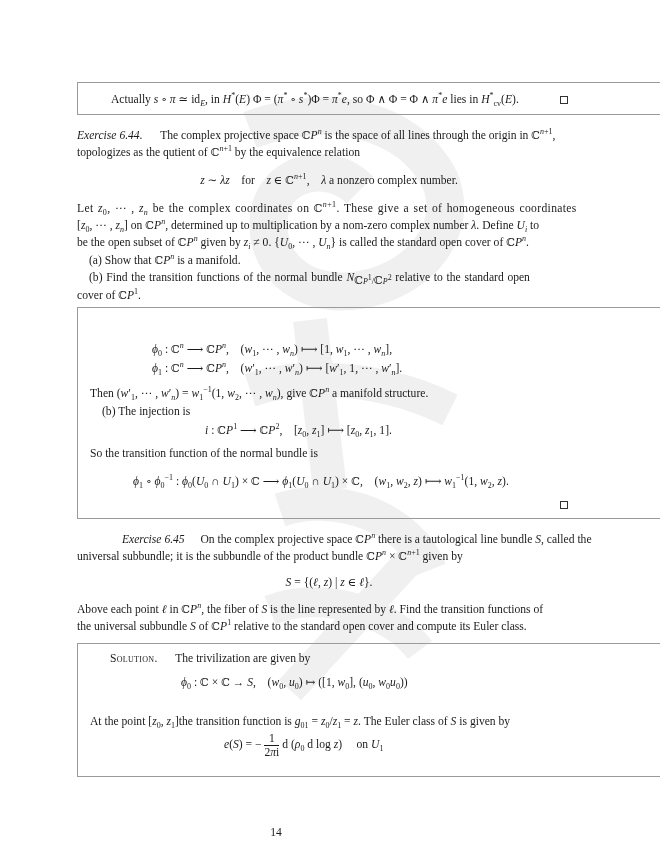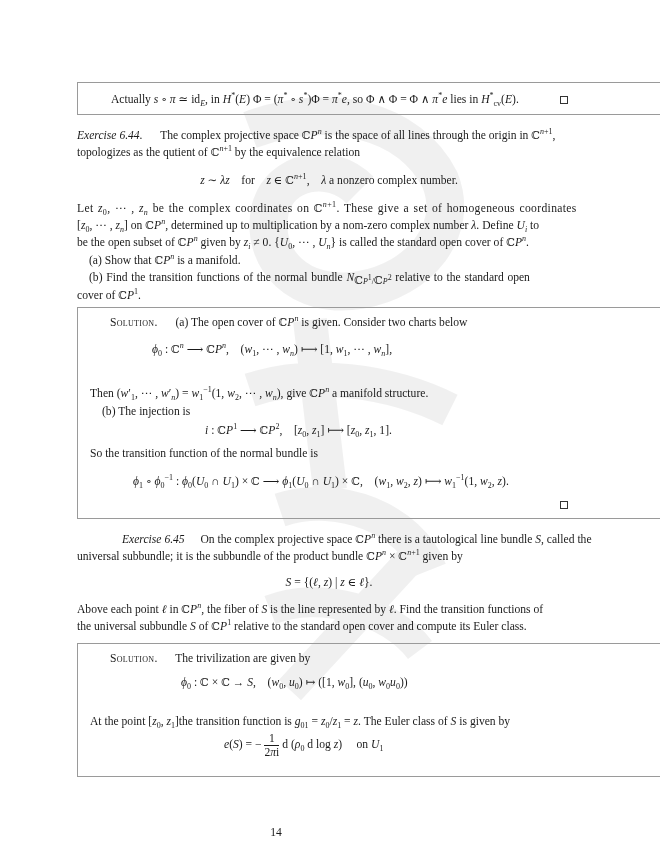--- a/index.html
+++ b/index.html
@@ -57,26 +57,22 @@
   <div class="center" style="top:172px;"><i>z</i> ∼ <i>λz</i> &nbsp;&nbsp; for &nbsp;&nbsp; <i>z</i> ∈ <span class="bb">ℂ</span><sup><i>n</i>+1</sup>, &nbsp;&nbsp; <i>λ</i> a nonzero complex number.</div>
 
   <div class="line" style="left:0; top:200px; letter-spacing:0.35px; word-spacing:1.2px;">Let <i>z</i><sub>0</sub>, ⋯ , <i>z</i><sub><i>n</i></sub> be the complex coordinates on <span class="bb">ℂ</span><sup><i>n</i>+1</sup>. These give a set of homogeneous coordinates</div>
   <div class="line" style="left:0; top:217px;">[<i>z</i><sub>0</sub>, ⋯ , <i>z</i><sub><i>n</i></sub>] on <span class="bb">ℂ</span><i>P</i><sup><i>n</i></sup>, determined up to multiplication by a nom-zero complex number <i>λ</i>. Define <i>U</i><sub><i>i</i></sub> to</div>
   <div class="line" style="left:0; top:234px;">be the open subset of <span class="bb">ℂ</span><i>P</i><sup><i>n</i></sup> given by <i>z</i><sub><i>i</i></sub> ≠ 0. {<i>U</i><sub>0</sub>, ⋯ , <i>U</i><sub><i>n</i></sub>} is called the standard open cover of <span class="bb">ℂ</span><i>P</i><sup><i>n</i></sup>.</div>
   <div class="line" style="left:12px; top:252px;">(a) Show that <span class="bb">ℂ</span><i>P</i><sup><i>n</i></sup> is a manifold.</div>
   <div class="line" style="left:12px; top:269px; word-spacing:0.8px;">(b) Find the transition functions of the normal bundle <i>N</i><sub><span class="bb">ℂ</span><i>P</i><sup>1</sup>/<span class="bb">ℂ</span><i>P</i><sup>2</sup></sub> relative to the standard open</div>
   <div class="line" style="left:0; top:287px;">cover of <span class="bb">ℂ</span><i>P</i><sup>1</sup>.</div>
 
   <div class="box" style="top:307px; height:212px;">
-    <div class="line" style="left:32px; top:6px;">
-      <span class="sc">Solution.</span>
-      <span style="display:inline-block;width:12px;"></span>
-      <span>(a) The open cover of <span class="bb">ℂ</span><i>P</i><sup><i>n</i></sup> is given. Consider two charts below</span>
-    </div>
     <div class="line" style="left:74px; top:33px;"><i>ϕ</i><sub>0</sub> : <span class="bb">ℂ</span><sup><i>n</i></sup> ⟶ <span class="bb">ℂ</span><i>P</i><sup><i>n</i></sup>, &nbsp;&nbsp; (<i>w</i><sub>1</sub>, ⋯ , <i>w</i><sub><i>n</i></sub>) ⟼ [1, <i>w</i><sub>1</sub>, ⋯ , <i>w</i><sub><i>n</i></sub>],</div>
+    <div class="line" style="left:74px; top:52px;"><i>ϕ</i><sub>1</sub> : <span class="bb">ℂ</span><sup><i>n</i></sup> ⟶ <span class="bb">ℂ</span><i>P</i><sup><i>n</i></sup>, &nbsp;&nbsp; (<i>w</i>′<sub>1</sub>, ⋯ , <i>w</i>′<sub><i>n</i></sub>) ⟼ [<i>w</i>′<sub>1</sub>, 1, ⋯ , <i>w</i>′<sub><i>n</i></sub>].</div>
     <div class="line" style="left:12px; top:77px;">Then (<i>w</i>′<sub>1</sub>, ⋯ , <i>w</i>′<sub><i>n</i></sub>) = <i>w</i><sub>1</sub><sup>−1</sup>(1, <i>w</i><sub>2</sub>, ⋯ , <i>w</i><sub><i>n</i></sub>), give <span class="bb">ℂ</span><i>P</i><sup><i>n</i></sup> a manifold structure.</div>
     <div class="line" style="left:24px; top:95px;text-align:center;">(b) The injection is</div>
     <div class="line" style="left:127px; top:114px;"><i>i</i> : <span class="bb">ℂ</span><i>P</i><sup>1</sup> ⟶ <span class="bb">ℂ</span><i>P</i><sup>2</sup>, &nbsp;&nbsp; [<i>z</i><sub>0</sub>, <i>z</i><sub>1</sub>] ⟼ [<i>z</i><sub>0</sub>, <i>z</i><sub>1</sub>, 1].</div>
     <div class="line" style="left:12px; top:137px;">So the transition function of the normal bundle is</div>
     <div class="line" style="left:55px; top:165px;"><i>ϕ</i><sub>1</sub> ∘ <i>ϕ</i><sub>0</sub><sup>−1</sup> : <i>ϕ</i><sub>0</sub>(<i>U</i><sub>0</sub> ∩ <i>U</i><sub>1</sub>) × <span class="bb">ℂ</span> ⟶ <i>ϕ</i><sub>1</sub>(<i>U</i><sub>0</sub> ∩ <i>U</i><sub>1</sub>) × <span class="bb">ℂ</span>, &nbsp;&nbsp; (<i>w</i><sub>1</sub>, <i>w</i><sub>2</sub>, <i>z</i>) ⟼ <i>w</i><sub>1</sub><sup>−1</sup>(1, <i>w</i><sub>2</sub>, <i>z</i>).</div>
     <span class="qed" style="left:482px; top:193px;"></span>
   </div>
 
   <div class="line" style="left:0; top:531px;margin-left:45px;">
     <span class="it">Exercise 6.45</span>

